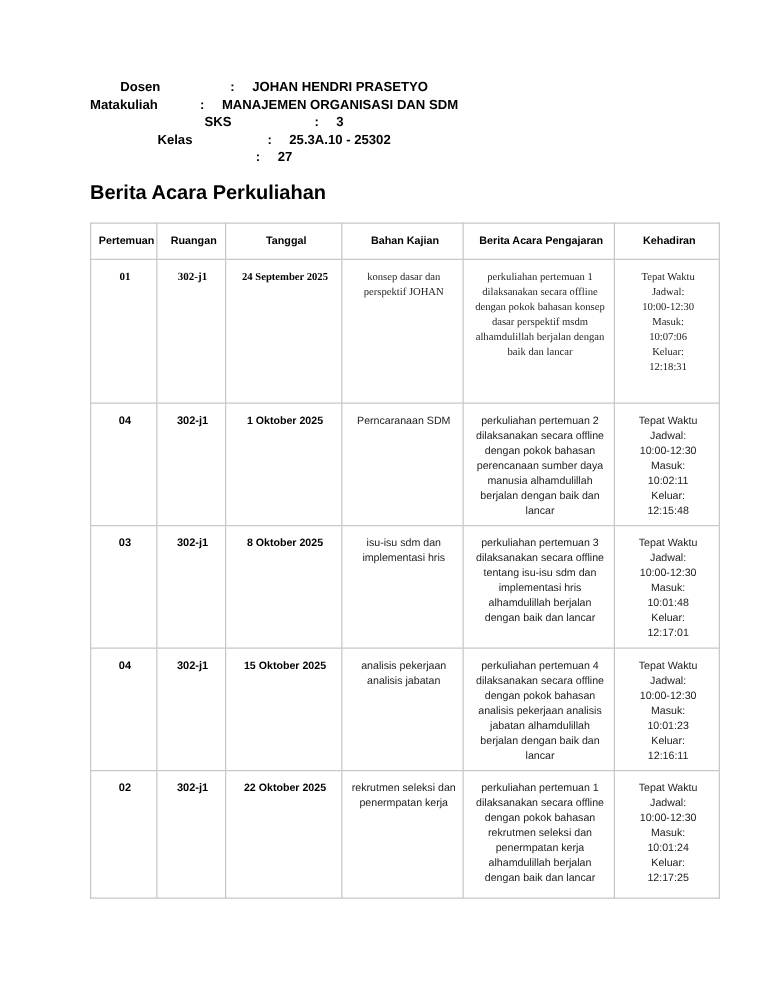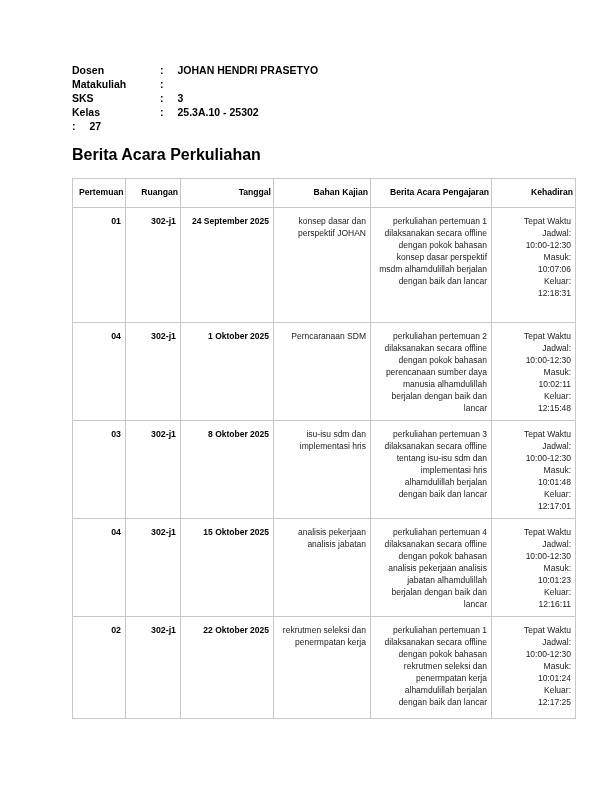--- a/index.html
+++ b/index.html
@@ -5,76 +5,77 @@
   html,body{margin:0;padding:0;background:#ffffff;}
   .page{
     width:612px;height:792px;position:relative;background:#ffffff;
     font-family:"Liberation Sans",sans-serif;color:#111;overflow:hidden;
   }
   
   .info-block{
     position:absolute;left:72px;top:63px;
     font-size:10.5px;font-weight:700;line-height:14px;color:#000;
   }
-  .info-row{display:flex;}
+  .info-row{display:flex;justify-content:center;}
   .info-label{flex:0 0 88px;width:88px;}
   .info-colon{flex:0 0 auto;}
   .info-value{margin-left:14px;}
   
   .section-title{
     position:absolute;left:72px;top:146px;margin:0;
     font-size:16px;font-weight:700;color:#000;
   }
   
   .schedule-table{
     position:absolute;left:72px;top:178px;width:503px;
     border-collapse:collapse;table-layout:fixed;
   }
   .schedule-table th,.schedule-table td{
-    border:1px solid #c8c8c8;vertical-align:top;text-align:right;
+    border:1px solid #c8c8c8;vertical-align:top;text-align:center;
     overflow:hidden;
   }
   .schedule-table th{
     font-size:8.6px;font-weight:700;color:#000;
     padding:8px 2px 5px 6px;letter-spacing:0;
   }
   .schedule-table td{
     font-size:8.5px;line-height:12px;color:#1c1c1c;
     padding:7px 4px 5px 6px;
   }
   td.c-bold{font-weight:700;font-size:8.8px;color:#000;}
   td.c-tanggal{font-weight:700;font-size:8.5px;color:#000;}
   .col-pertemuan{width:53px;}
   .col-ruangan{width:55px;}
   .col-tanggal{width:93px;}
   .col-bahan{width:97px;}
   .col-berita{width:121px;}
   .col-kehadiran{width:84px;}
   thead tr{height:29px;}
-  tbody tr:nth-child(1){height:115px;}
+  tbody tr:nth-child(1){height:115px;font-family:Liberation Serif, serif;}
   tbody tr:nth-child(2){height:98px;}
   tbody tr:nth-child(3){height:98px;}
   tbody tr:nth-child(4){height:98px;}
   tbody tr:nth-child(5){height:102px;}
   .keh-line{white-space:nowrap;}
 </style>
 </head>
 <body>
 
 <div class="page">
 
   <div class="info-block">
     <div class="info-row">
       <span class="info-label">Dosen</span>
         <span class="info-colon">:</span>
         <span class="info-value">JOHAN HENDRI PRASETYO</span>
     </div>
     <div class="info-row">
       <span class="info-label">Matakuliah</span>
         <span class="info-colon">:</span>
+        <span class="info-value">MANAJEMEN ORGANISASI DAN SDM</span>
     </div>
     <div class="info-row">
       <span class="info-label">SKS</span>
         <span class="info-colon">:</span>
         <span class="info-value">3</span>
     </div>
     <div class="info-row">
       <span class="info-label">Kelas</span>
         <span class="info-colon">:</span>
         <span class="info-value">25.3A.10 - 25302</span>

